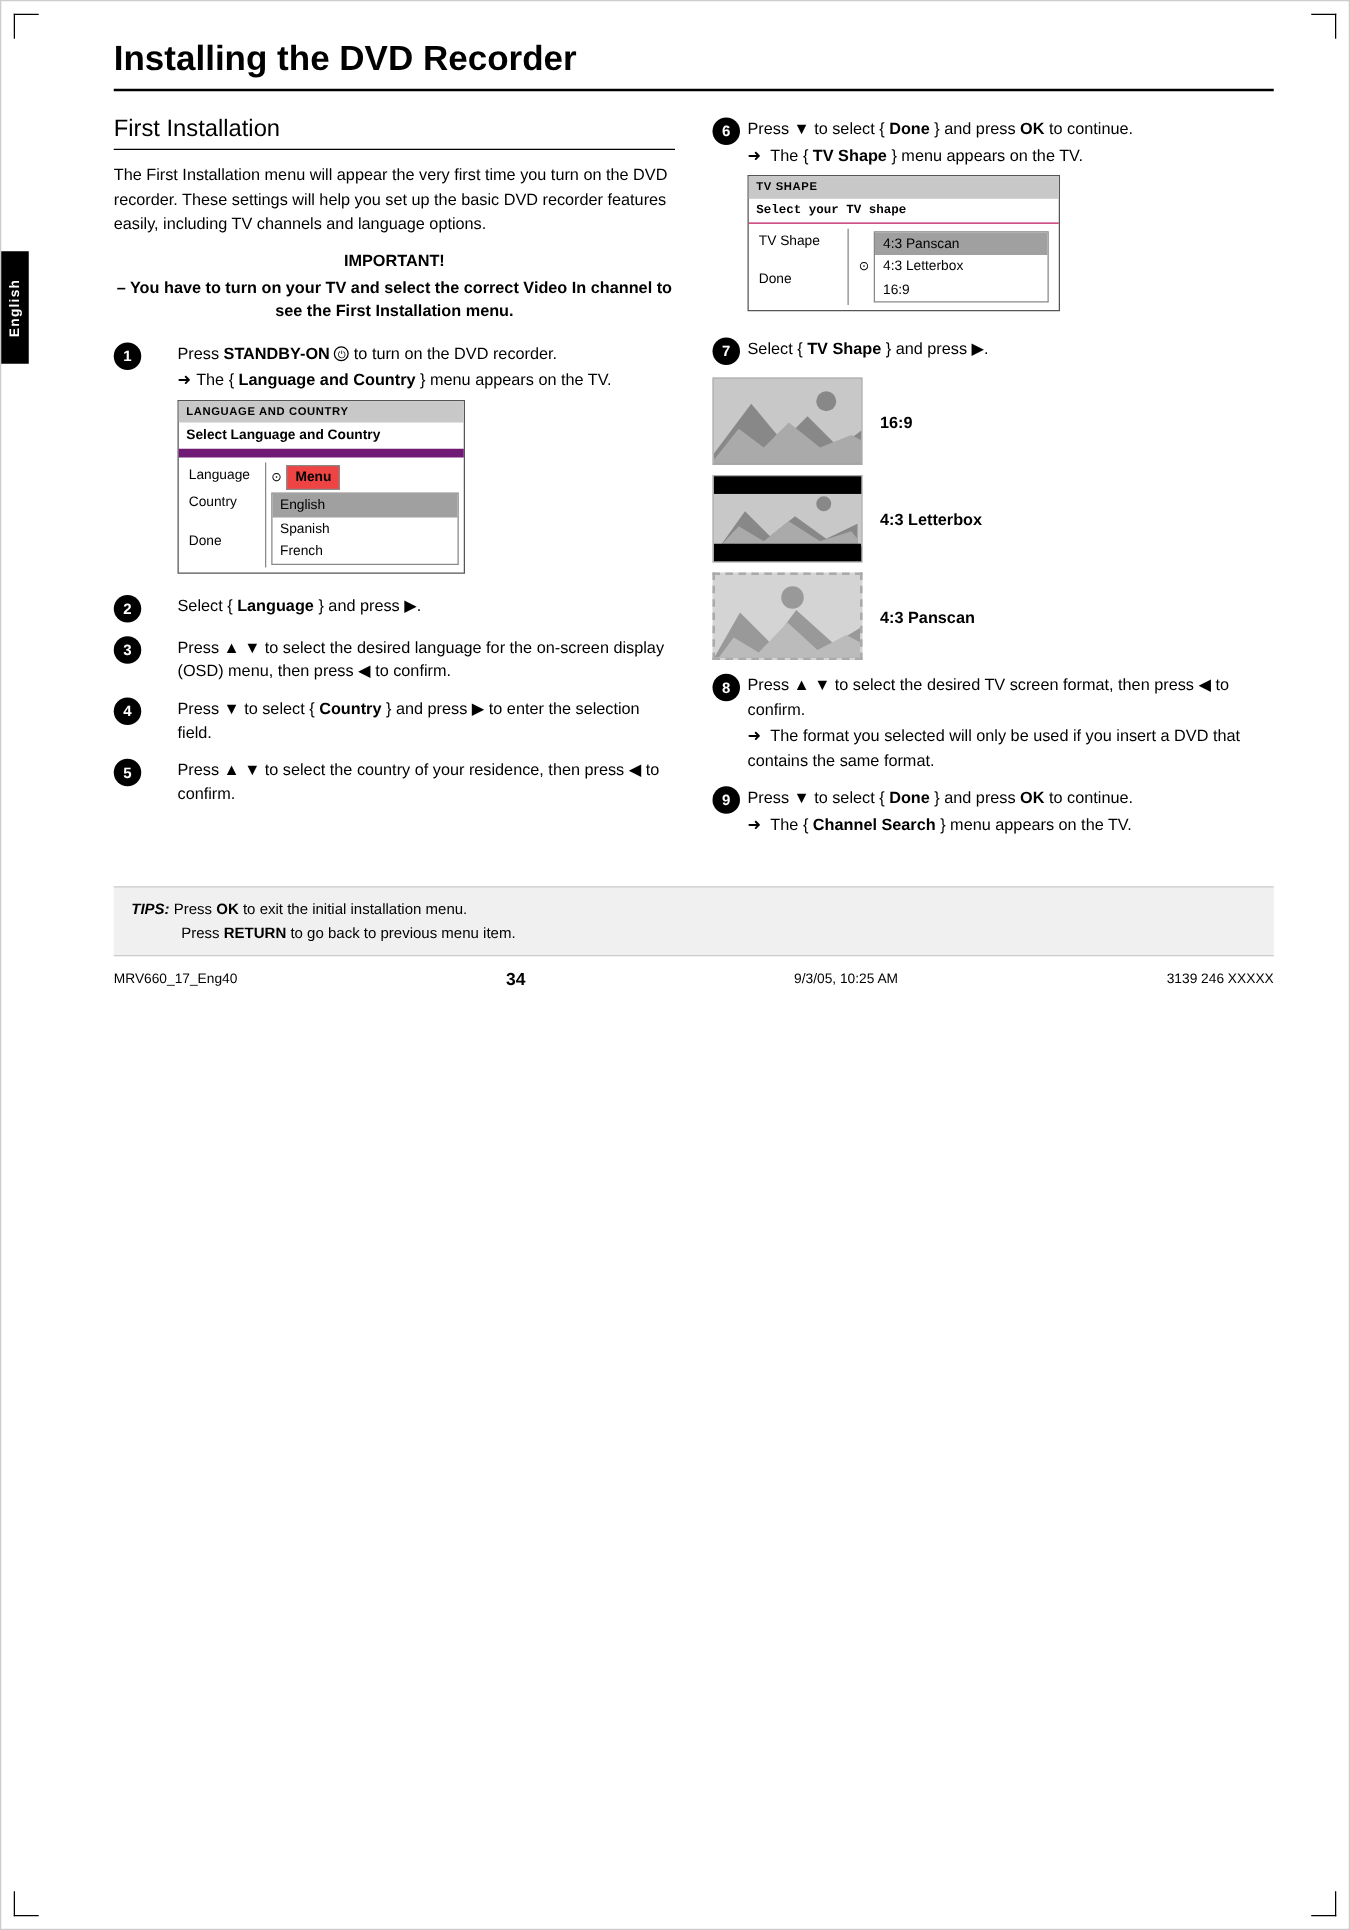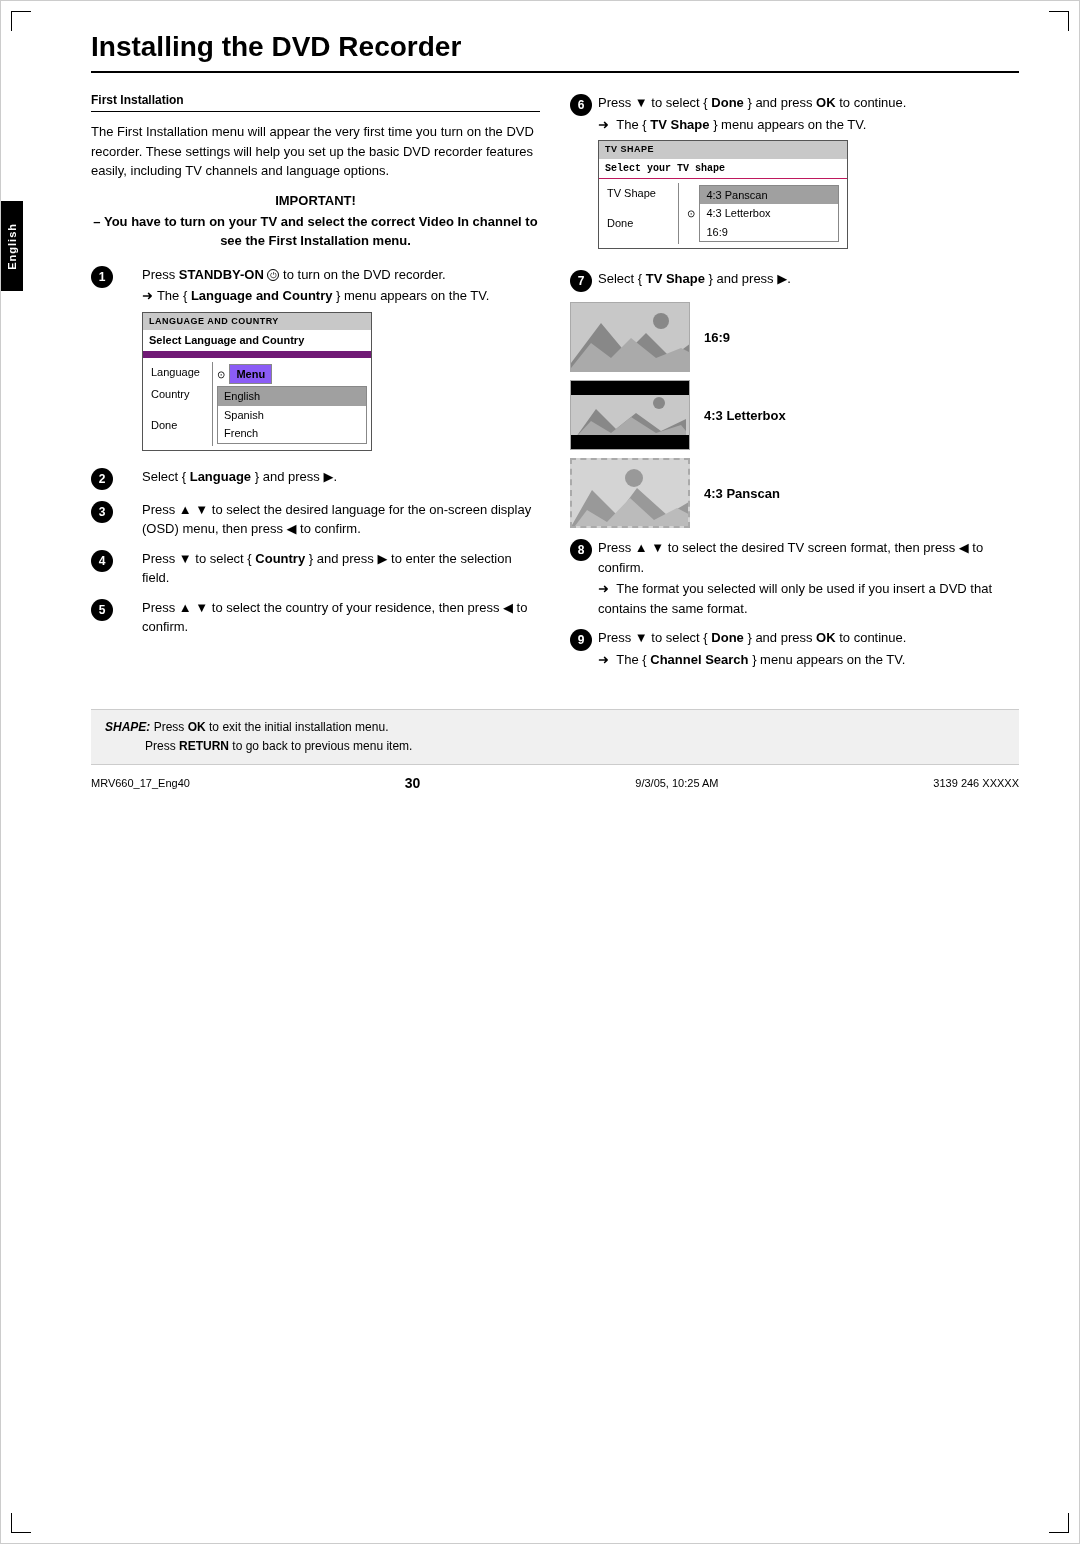--- a/index.html
+++ b/index.html
@@ -71,22 +71,22 @@
       max-width: 460px;
     }
 
     .right-col {
       flex: 1;
       max-width: 460px;
     }
 
     
     .section-title {
-      font-size: 12px;
-      font-weight: bold;
+      font-size: 19px;
+      font-weight: normal;
       border-bottom: 1.5px solid #000;
       padding-bottom: 4px;
       margin-bottom: 10px;
     }
 
     .intro-text {
       font-size: 13px;
       line-height: 1.5;
       margin-bottom: 12px;
     }
@@ -293,21 +293,21 @@
     .lm-label { font-size: 11px; }
     .lm-values-area {
       padding: 2px 4px;
       flex: 1;
       position: relative;
     }
     .lm-menu-title {
       font-weight: bold;
       font-size: 11px;
       padding: 1px 6px;
-      background: #8b5cf6;
+      background: #ef4444;
       border: 1px solid #888;
       margin-bottom: 2px;
       text-align: center;
     }
     .lm-dropdown {
       border: 1px solid #888;
       background: #fff;
     }
     .lm-dd-item {
       padding: 1px 6px;
@@ -573,25 +573,25 @@
             <span>The { <strong>Channel Search</strong> } menu appears on the TV.</span>
           </div>
         </div>
       </div>
 
     </div>
 
   </div>
 
   <div class="tips-box">
-    <span style="font-style:italic;"><strong>SHAPE:</strong></span>
+    <span style="font-style:italic;"><strong>TIPS:</strong></span>
     <span> Press <strong>OK</strong> to exit the initial installation menu.</span><br>
     <span style="padding-left:40px;">Press <strong>RETURN</strong> to go back to previous menu item.</span>
   </div>
 
   <div class="footer">
     <span>MRV660_17_Eng40</span>
-    <span class="page-number-box">30</span>
+    <span class="page-number-box">34</span>
     <span>9/3/05, 10:25 AM</span>
     <span>3139 246 XXXXX</span>
   </div>
 
 </div>
 
 </body></html>

